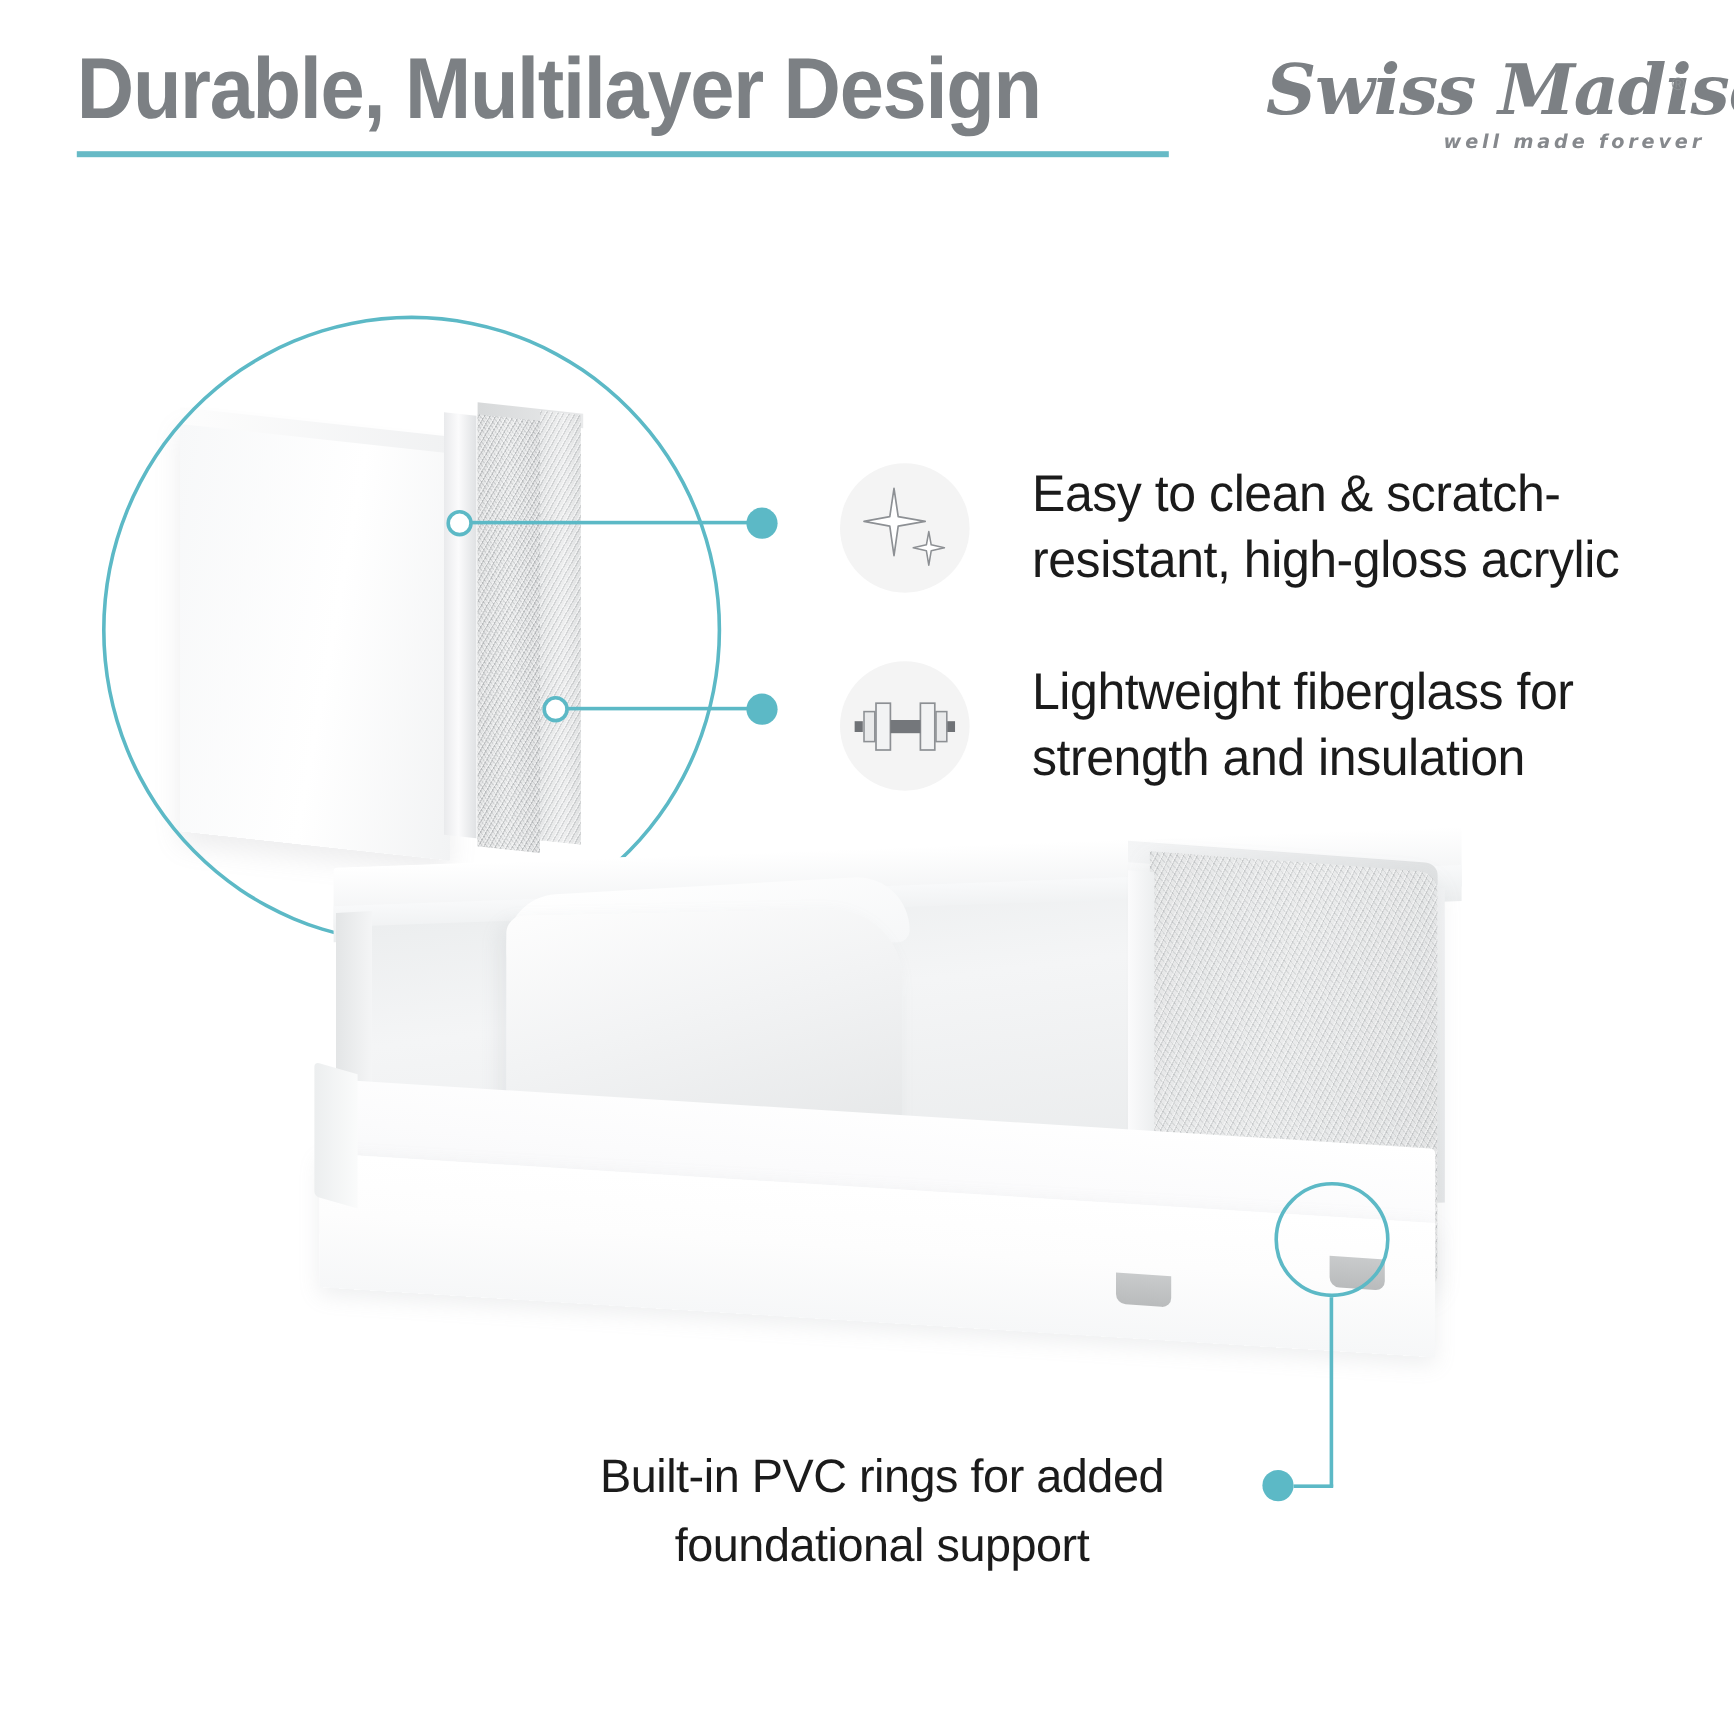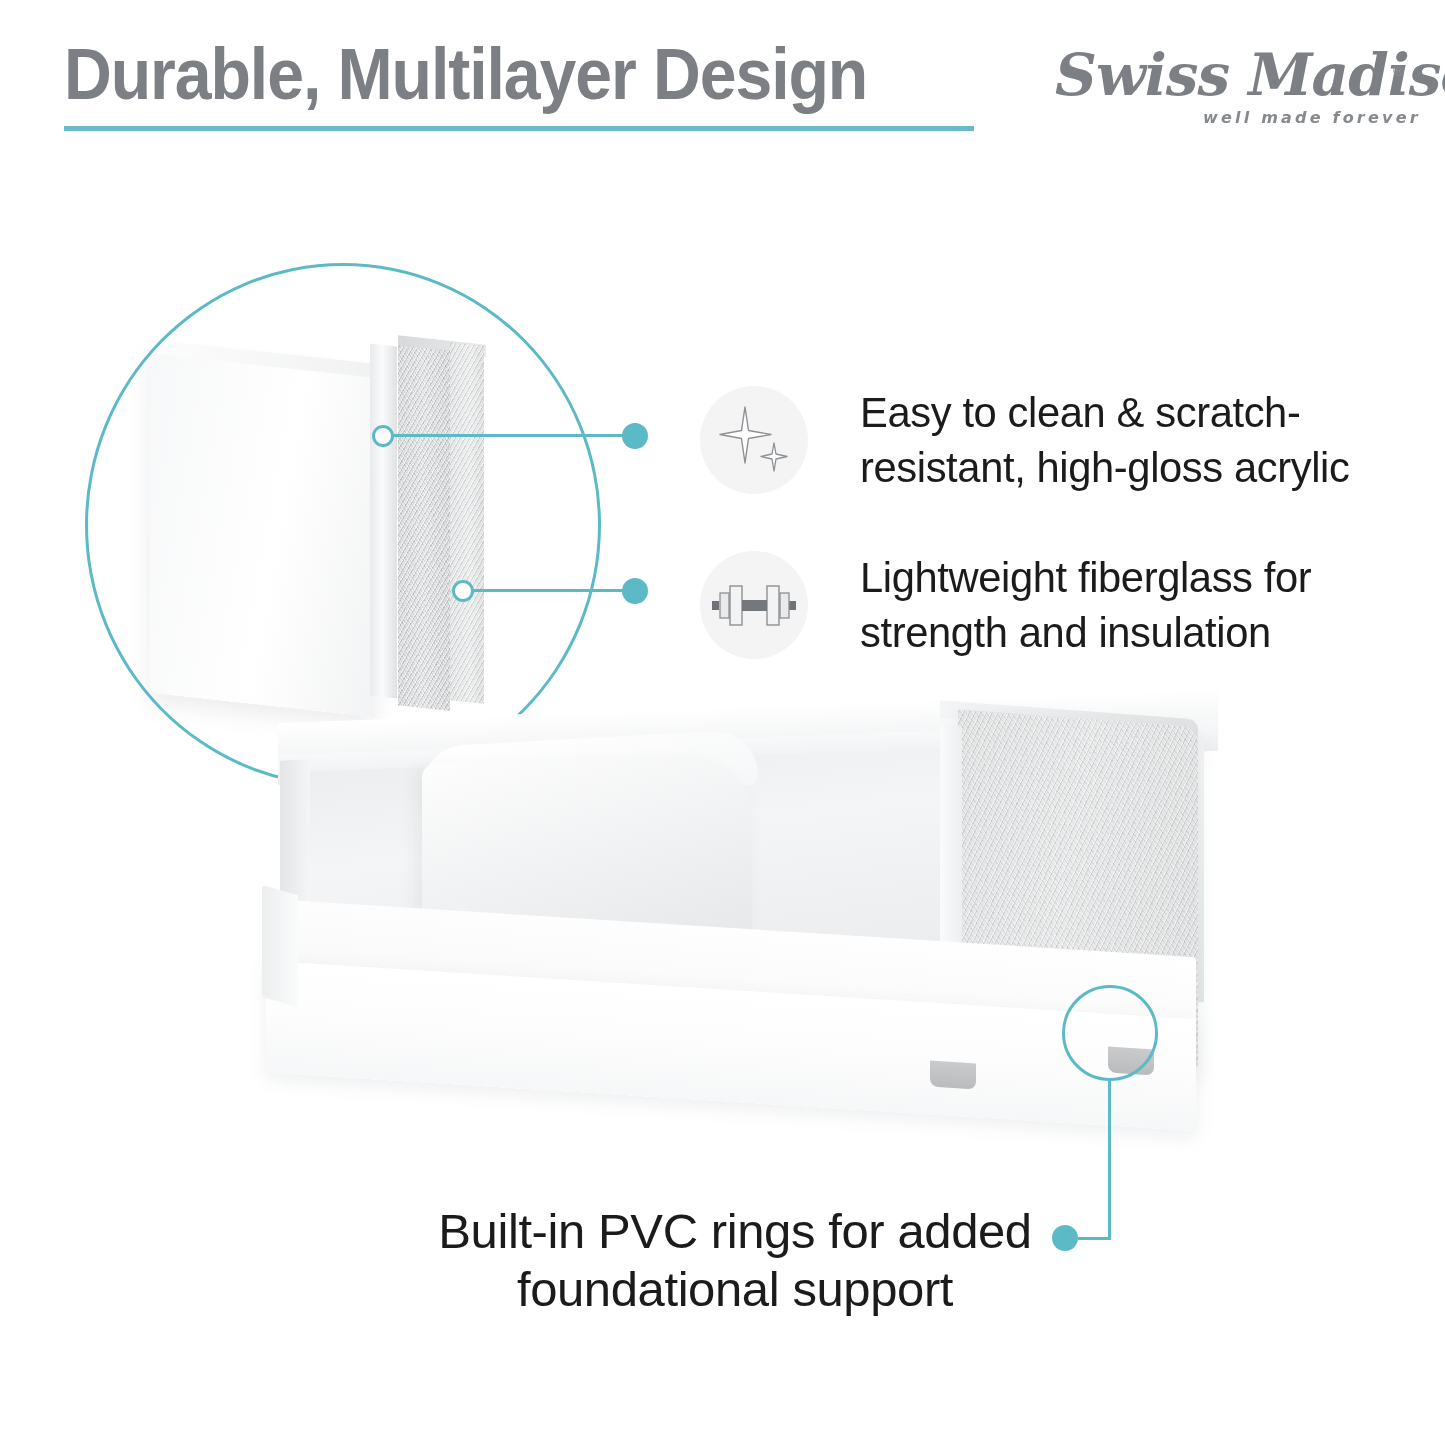--- a/index.html
+++ b/index.html
@@ -207,21 +207,21 @@
     position:absolute;left:1062px;top:985px;width:96px;height:96px;
     border:3px solid #5cb9c6;border-radius:50%;box-sizing:border-box;
   }
   .pvc-vline{position:absolute;left:1108px;top:1081px;width:3px;height:158px;background:#5cb9c6;}
   .pvc-hline{position:absolute;left:1078px;top:1237px;width:33px;height:3px;background:#5cb9c6;}
   .pvc-dot{position:absolute;left:1052px;top:1225px;width:26px;height:26px;border-radius:50%;background:#5cb9c6;}
 
   .bottom-caption{
     position:absolute;left:430px;top:1202px;width:610px;
     text-align:center;
-    font-size:49px;line-height:58px;font-weight:300;color:#1b1b1b;
+    font-size:39px;line-height:58px;font-weight:300;color:#1b1b1b;
     letter-spacing:-0.4px;
   }
 </style>
 </head>
 <body>
 
 <div class="stage">
 
   <div class="header">
     <div class="page-title">Durable, Multilayer Design</div>

